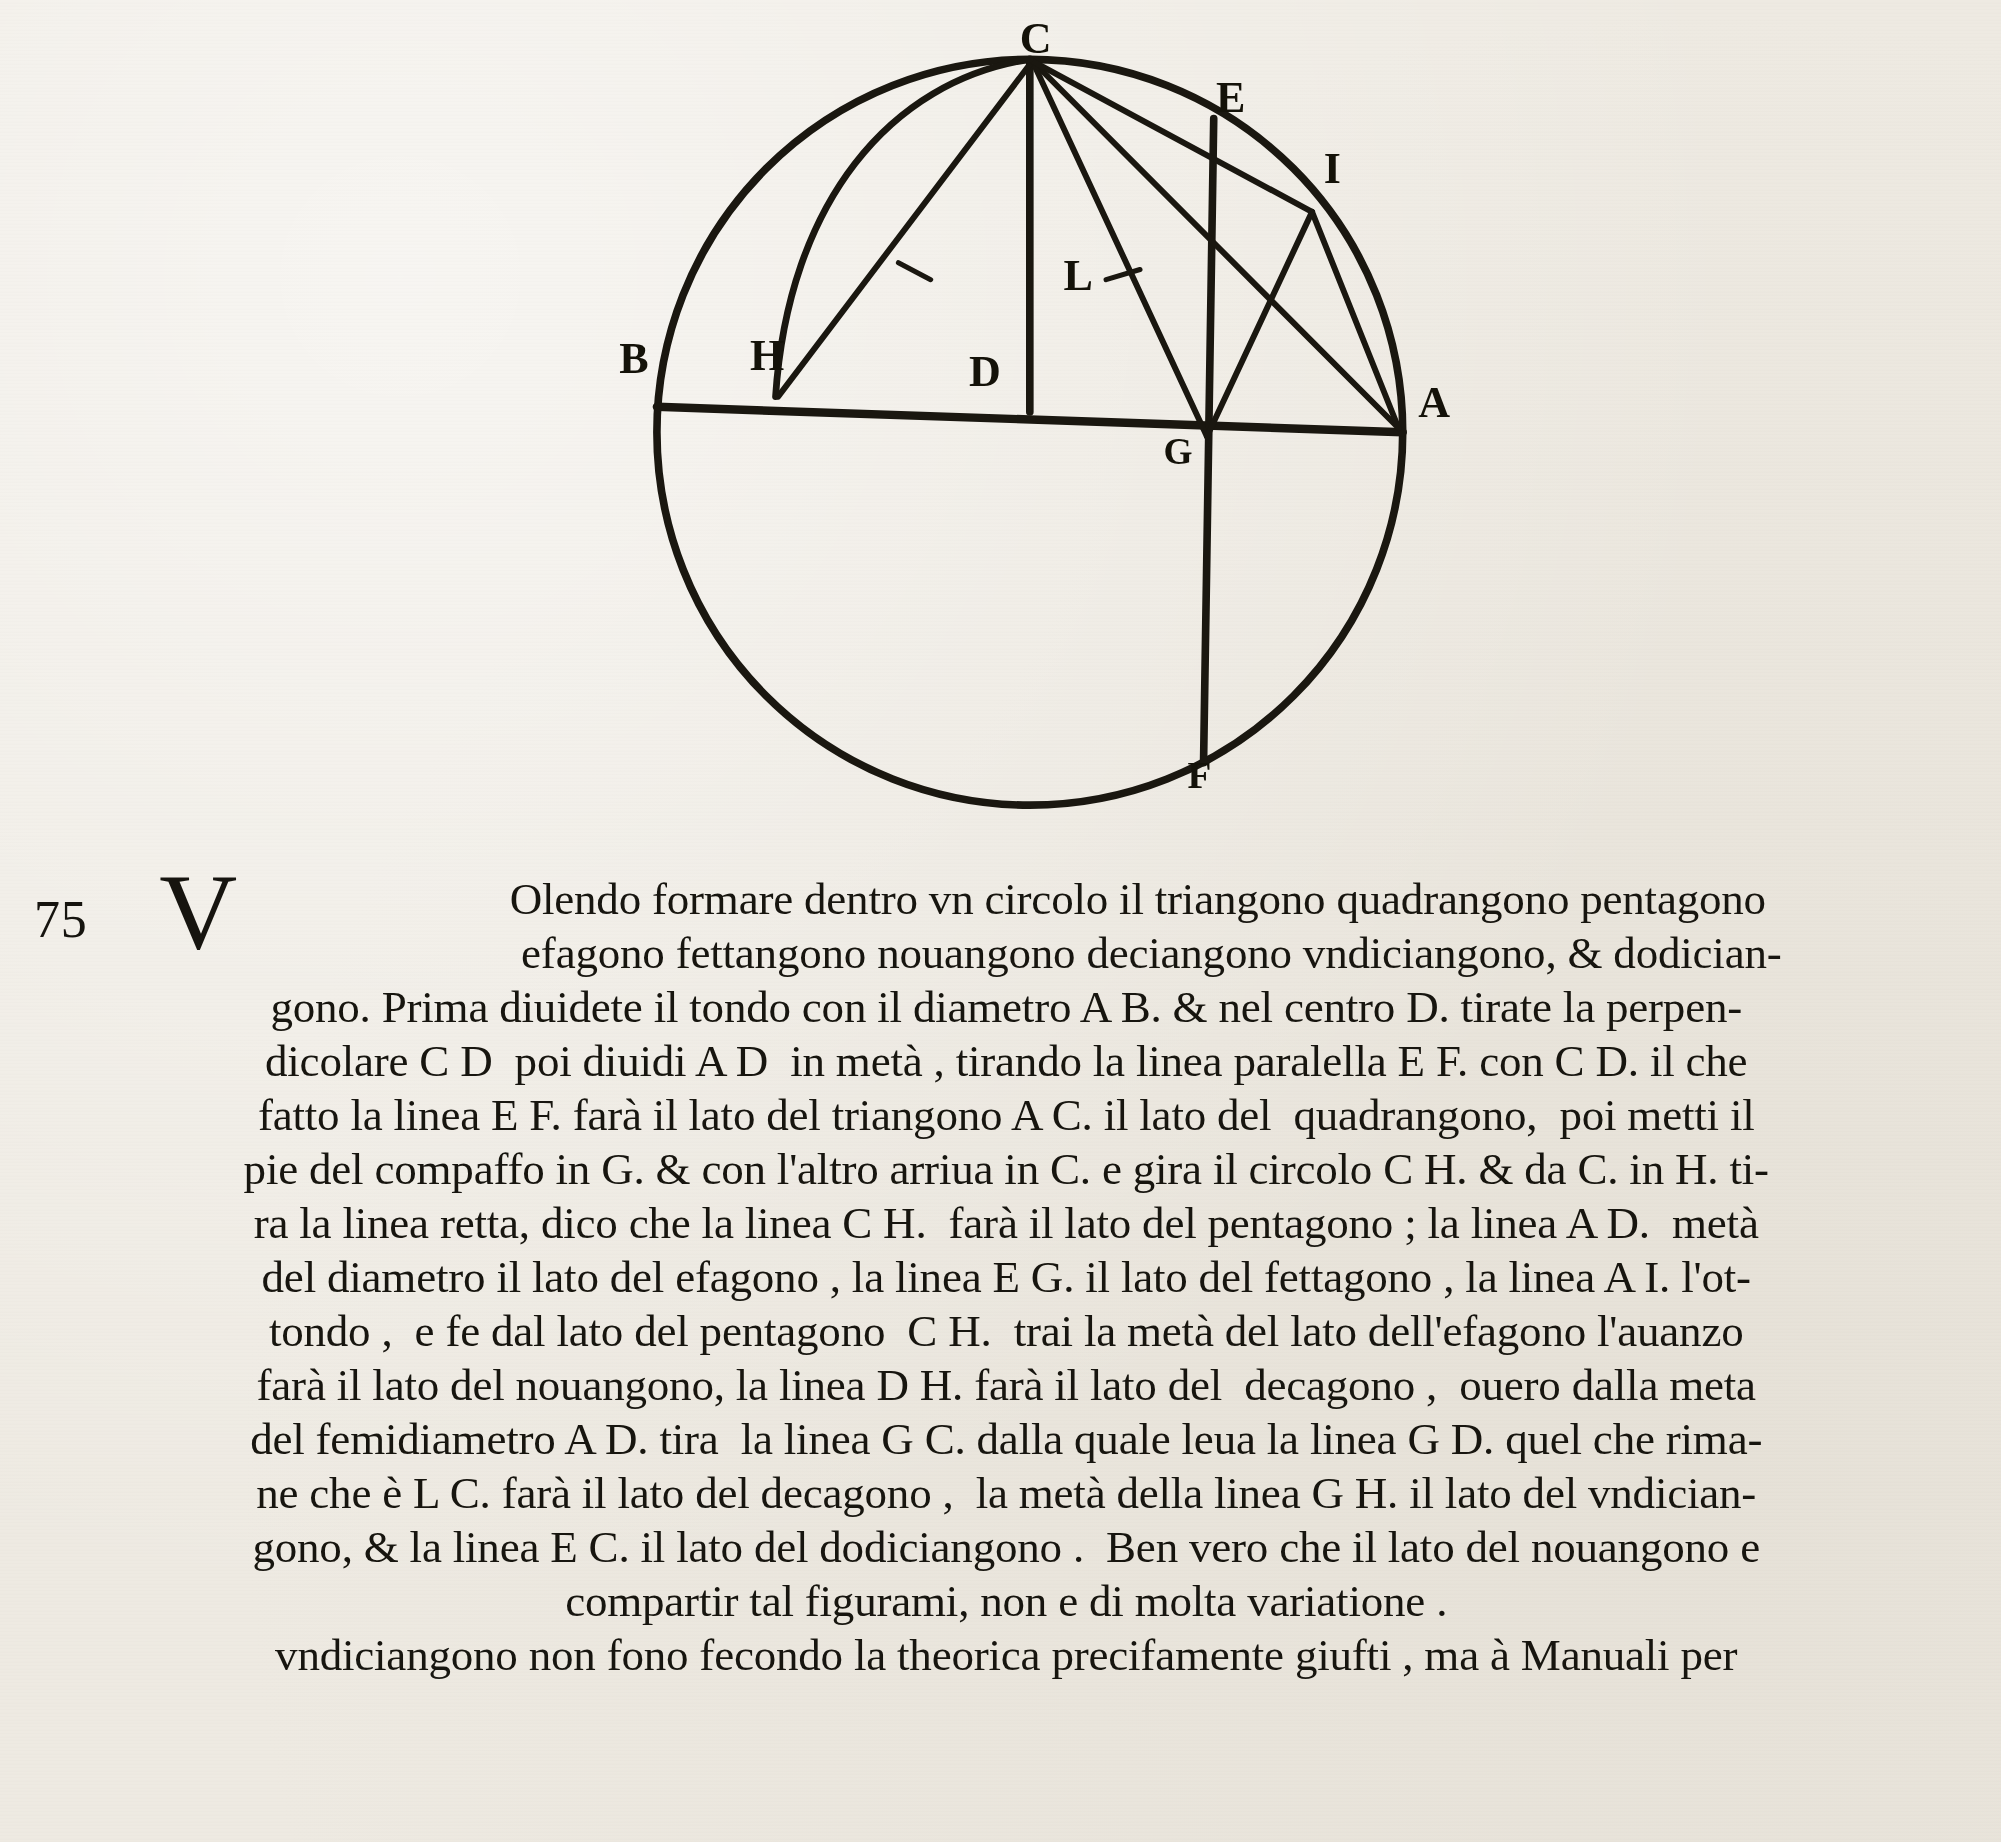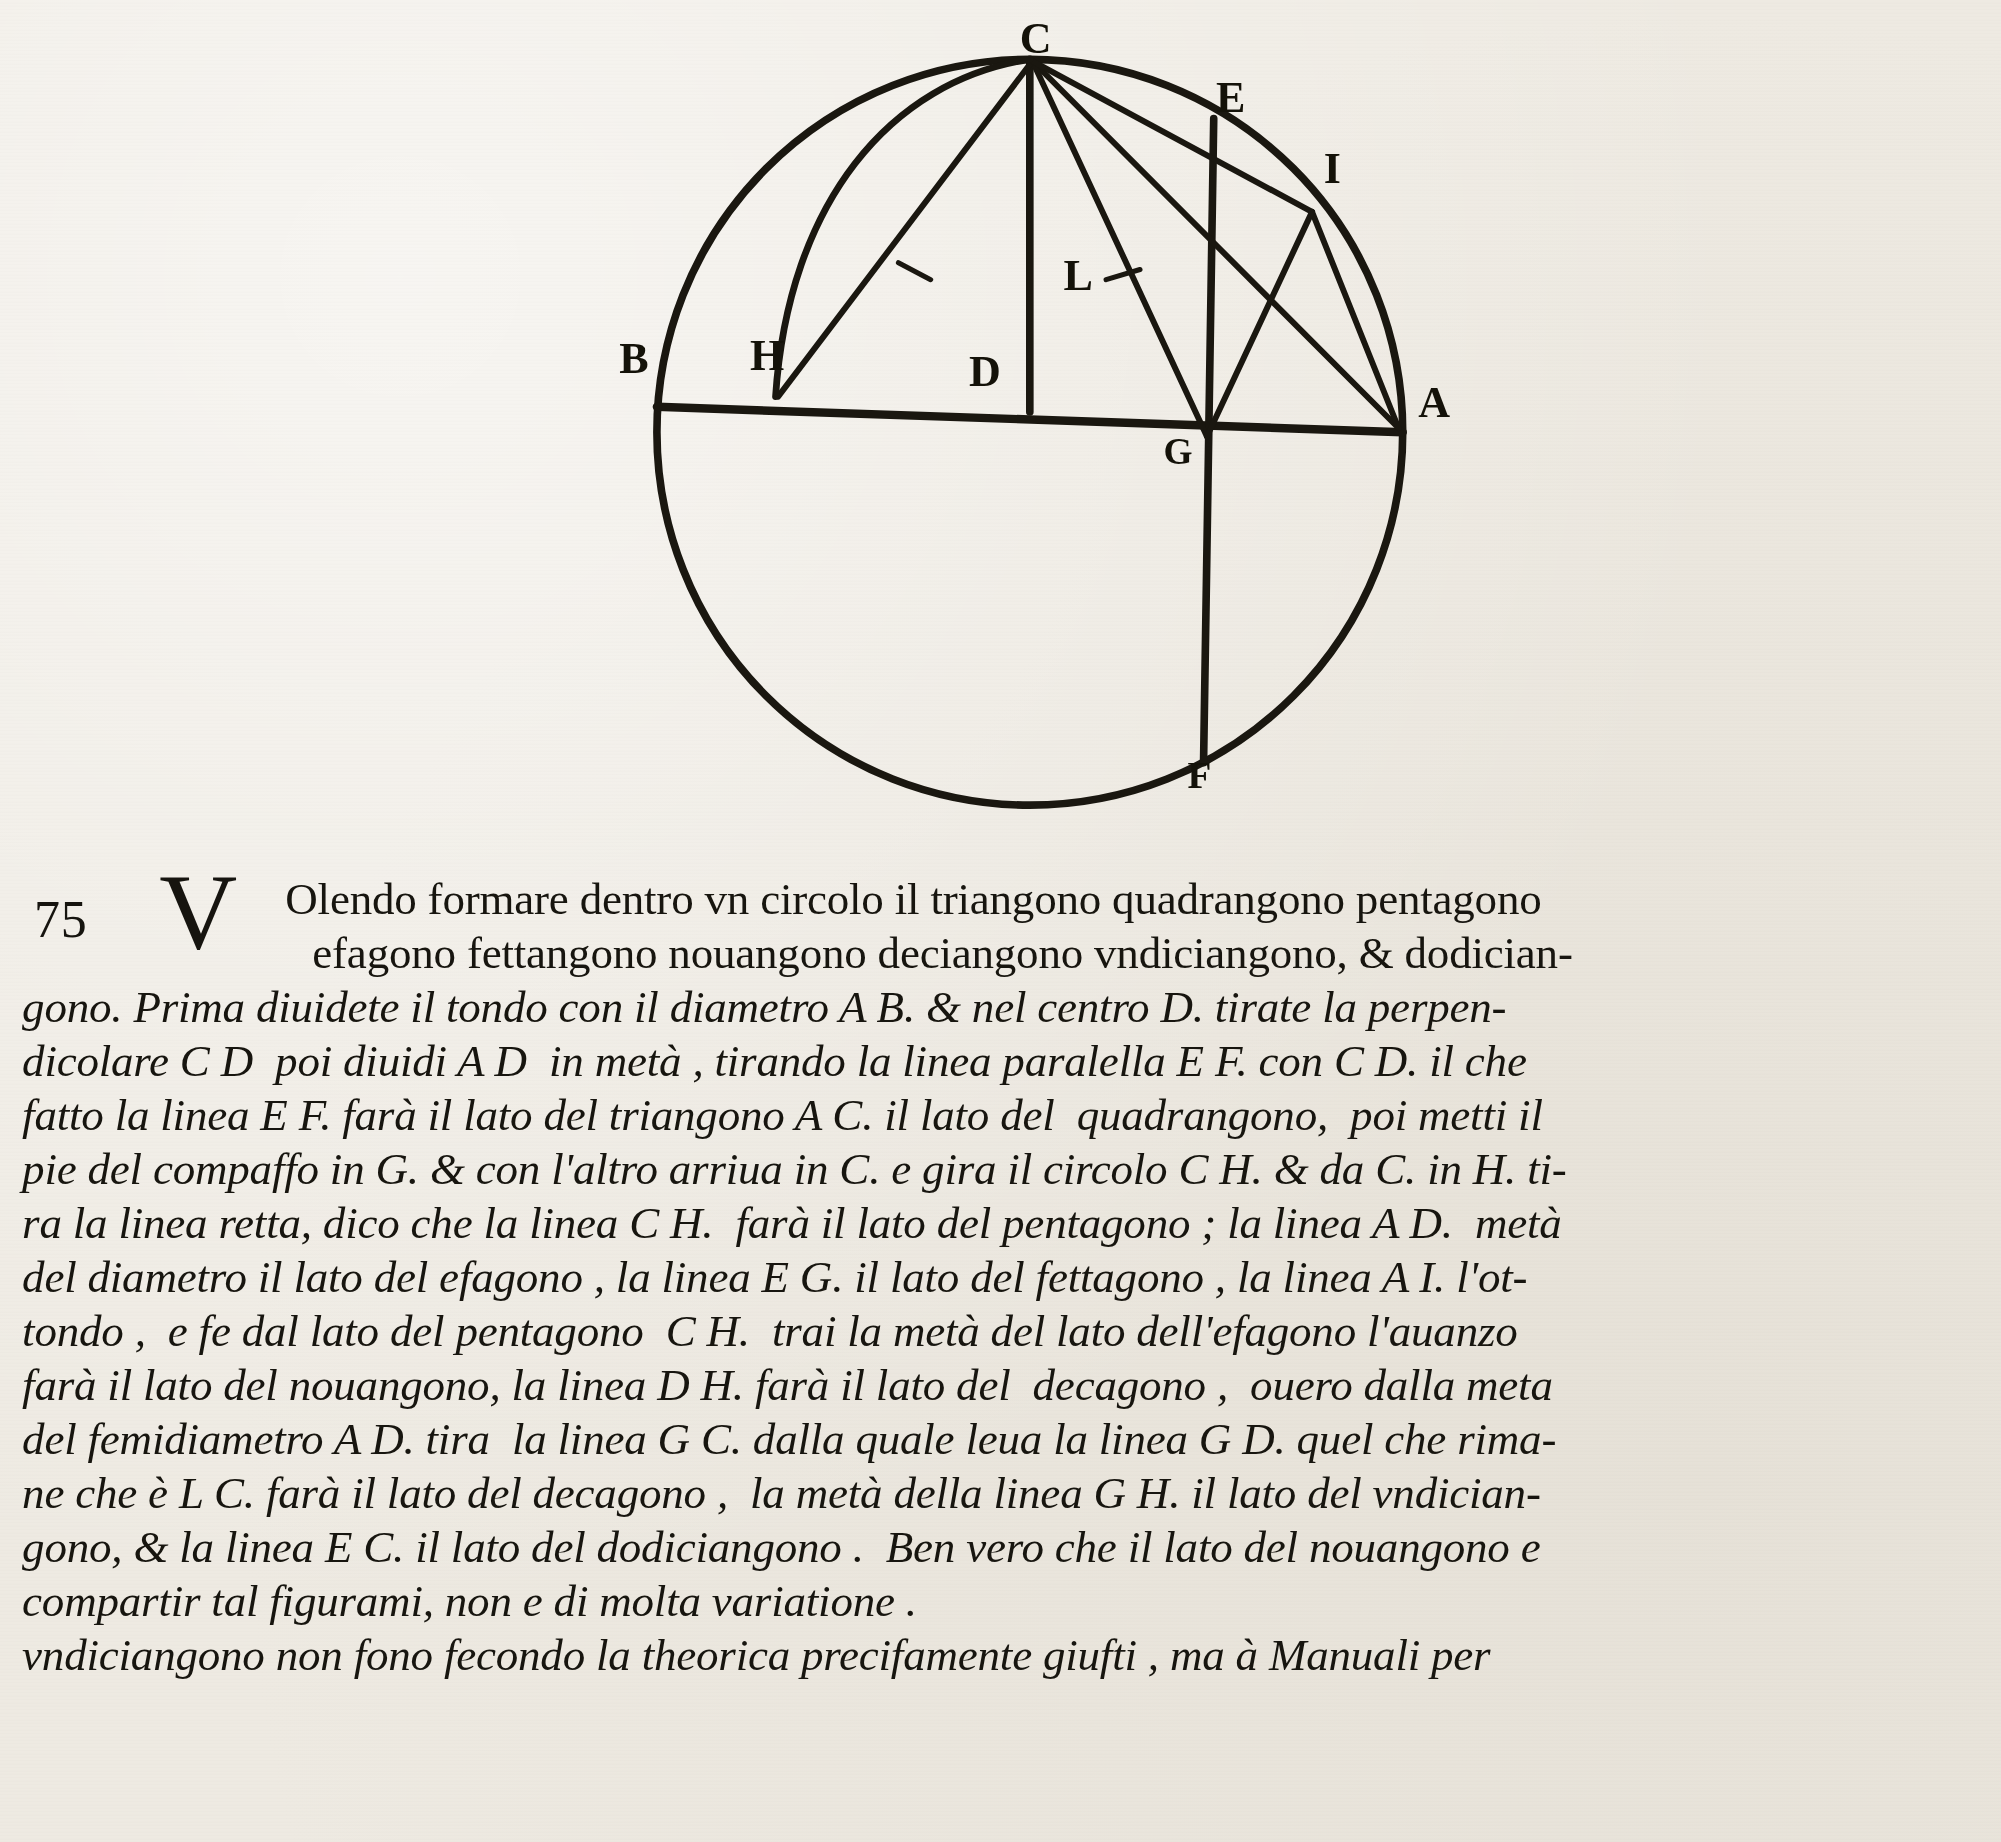--- a/index.html
+++ b/index.html
@@ -54,33 +54,34 @@
     top: 10.2px;
     font-size: 108px;
     line-height: 0.82;
     font-family: "Liberation Serif", serif;
     font-weight: 400;
   }
   .lines {
     position: relative;
     margin: 0;
     padding: 0;
+    text-align: center;
   }
   .line {
     font-size: 45px;
     line-height: 1.0;
     letter-spacing: -0.2px;
     white-space: pre;
     font-family: "Liberation Serif", serif;
     color: #17150f;
     height: 54px;
   }
   .line.indent1 { padding-left: 270px; }
   .line.indent2 { padding-left: 297px; }
-  .line.flush { padding-left: 6.8px; font-style: italic; }
+  .line.flush { padding-left: 6.8px; }
   .txt-wrap {
     position: absolute;
     left: 0;
     top: 18.6px;
     width: 1975px;
   }
   .caption-letter {
     font-family: "Liberation Serif", serif;
     font-weight: 700;
     fill: #141209;

